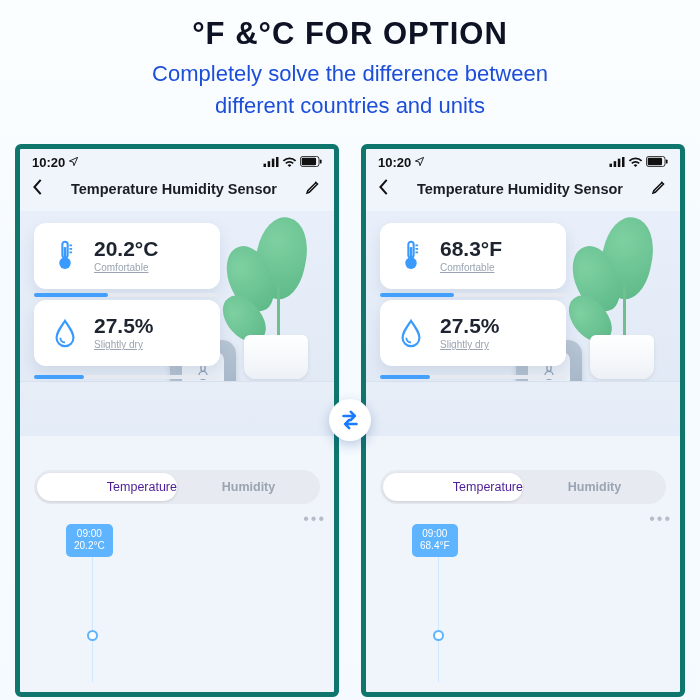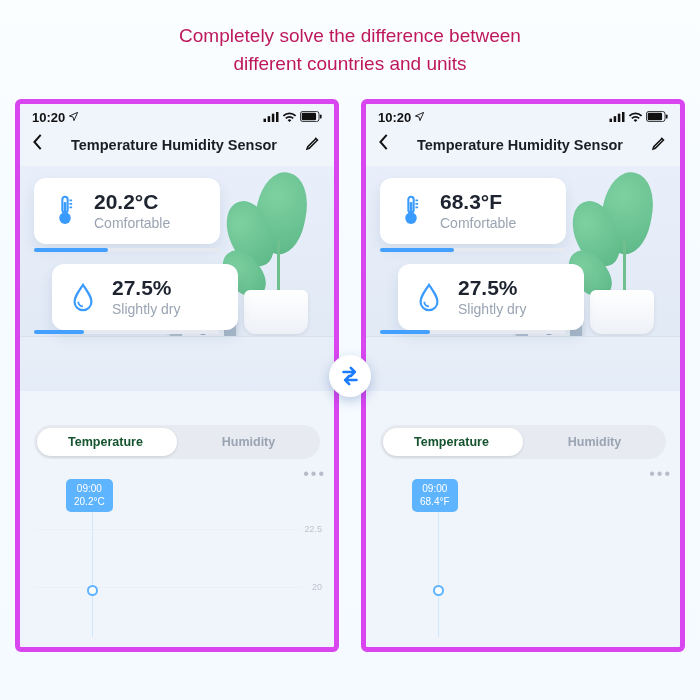--- a/index.html
+++ b/index.html
@@ -11,37 +11,37 @@
   }
   .hero { text-align: center; padding-top: 16px; }
   .hero h1 {
     font-family: Impact, "Arial Black", sans-serif;
     font-weight: 900;
     font-size: 31px;
     letter-spacing: 1px;
     color: #0d1224;
   }
   .hero p {
-    color: #be185d;
-    font-size: 19px;
+    color: #1d4ed8;
+    font-size: 22px;
     line-height: 1.45;
     margin-top: 6px;
   }
   .phones {
     position: relative;
     margin: 22px auto 0;
     width: 670px;
     height: 553px;
     display: flex;
     justify-content: space-between;
   }
   .phone {
     width: 324px;
     height: 553px;
-    border: 5px solid #d946ef;
+    border: 5px solid #0f766e;
     border-radius: 6px;
     background: #f0f4fb;
     display: flex;
     flex-direction: column;
     overflow: hidden;
   }
   .statusbar {
     display:flex; justify-content:space-between; align-items:center;
     padding: 6px 12px 2px; font-size: 13px; font-weight: 600; color:#111;
   }
@@ -84,41 +84,41 @@
   .device .face { width:42px; height:36px; background:#e8eef6; border-radius:8px;
                   display:flex; align-items:center; justify-content:center; }
   .device .face svg { width:16px; height:22px; }
   .card {
     position:absolute; left:14px; width:186px; height:66px;
     background:#fff; border-radius:12px;
     box-shadow: 0 6px 14px rgba(30,55,95,.10);
     display:flex; align-items:center; gap:12px; padding:12px 14px;
   }
   .card.temp { top:12px; }
-  .card.hum  { top:98px;margin-left:18px; }
+  .card.hum  { top:89px; }
   .card .ico { width:34px; height:34px; display:flex; align-items:center; justify-content:center; }
   .card .val { font-size:21px; font-weight:700; color:#1d2430; line-height:1;}
-  .card .sub { font-size:14px; color:#9aa4b2; margin-top:3px;}
+  .card .sub { font-size:10px; color:#9aa4b2; margin-top:3px;text-decoration:underline;}
   .progress {
     position:absolute; left:14px; width:186px; height:4px; background:#e6e9ef; border-radius:3px;
   }
   .progress.temp { top:82px; }
   .progress.hum  { top:164px; }
   .progress .fill { height:100%; background:#43a0ff; border-radius:3px; }
   .tabs {
     margin: 34px 14px 0;
     background:#e7ebf1; height:34px; border-radius:18px;
     display:flex; align-items:center; position:relative;
   }
   .tabs .pill {
     position:absolute; left:3px; top:3px; bottom:3px; width:calc(50% - 3px);
     background:#fff; border-radius:15px; box-shadow:0 1px 3px rgba(0,0,0,.12);
   }
   .tabs .tab { flex:1; text-align:center; font-size:12.5px; z-index:1;font-weight:bold; }
-  .tabs .tab.active { font-weight:700; color:#14532d; }
+  .tabs .tab.active { font-weight:400; color:#4c1d95;text-align:right; }
   .tabs .tab.inactive { color:#9aa4b2; }
   .chartarea {
     position:relative; flex:1; margin: 6px 14px 0 14px;
   }
   .dots { position:absolute; right:-6px; top:0; color:#b5bdc8; letter-spacing:2px; font-size:16px;}
   .grid { position:absolute; left:0; right:0; top:28px; bottom:10px; }
   .gline { position:absolute; left:0; right:18px; height:1px; background:#eceff4; }
   .glabel { position:absolute; right:-2px; font-size:9px; color:#bcc4cf; transform:translateY(-50%);}
   .track { position:absolute; left:58px; top:28px; bottom:10px; width:1px; background:#cfe7ff;}
   .tip {
@@ -134,20 +134,21 @@
     position:absolute; left:50%; top:50%; transform:translate(-50%,-50%);
     width:42px; height:42px; border-radius:50%; background:#fff;
     box-shadow: 0 4px 12px rgba(20,60,140,.25);
     display:flex; align-items:center; justify-content:center;
   }
 </style>
 </head>
 <body>
 
 <div class="hero">
+  <h1>°F &amp;°C FOR OPTION</h1>
   <p>
     <span>Completely solve the difference between</span><br>
     <span>different countries and units</span>
   </p>
 </div>
 
 <div class="phones">
 
   <div class="phone">
     <div class="statusbar">
@@ -240,26 +241,20 @@
     </div>
 
     <div class="tabs">
       <div class="pill"></div>
       <div class="tab active">Temperature</div>
       <div class="tab inactive">Humidity</div>
     </div>
 
     <div class="chartarea">
       <div class="dots">•••</div>
-      <div class="grid">
-        <div class="gline" style="top:25%"></div>
-          <div class="glabel" style="top:25%">22.5</div>
-        <div class="gline" style="top:65%"></div>
-          <div class="glabel" style="top:65%">20</div>
-      </div>
       <div class="track"></div>
       <div class="tip">
         <div>09:00</div>
         <div>20.2°C</div>
       </div>
       <div class="point" style="top:120px"></div>
     </div>
   </div>
 
   <div class="phone">

